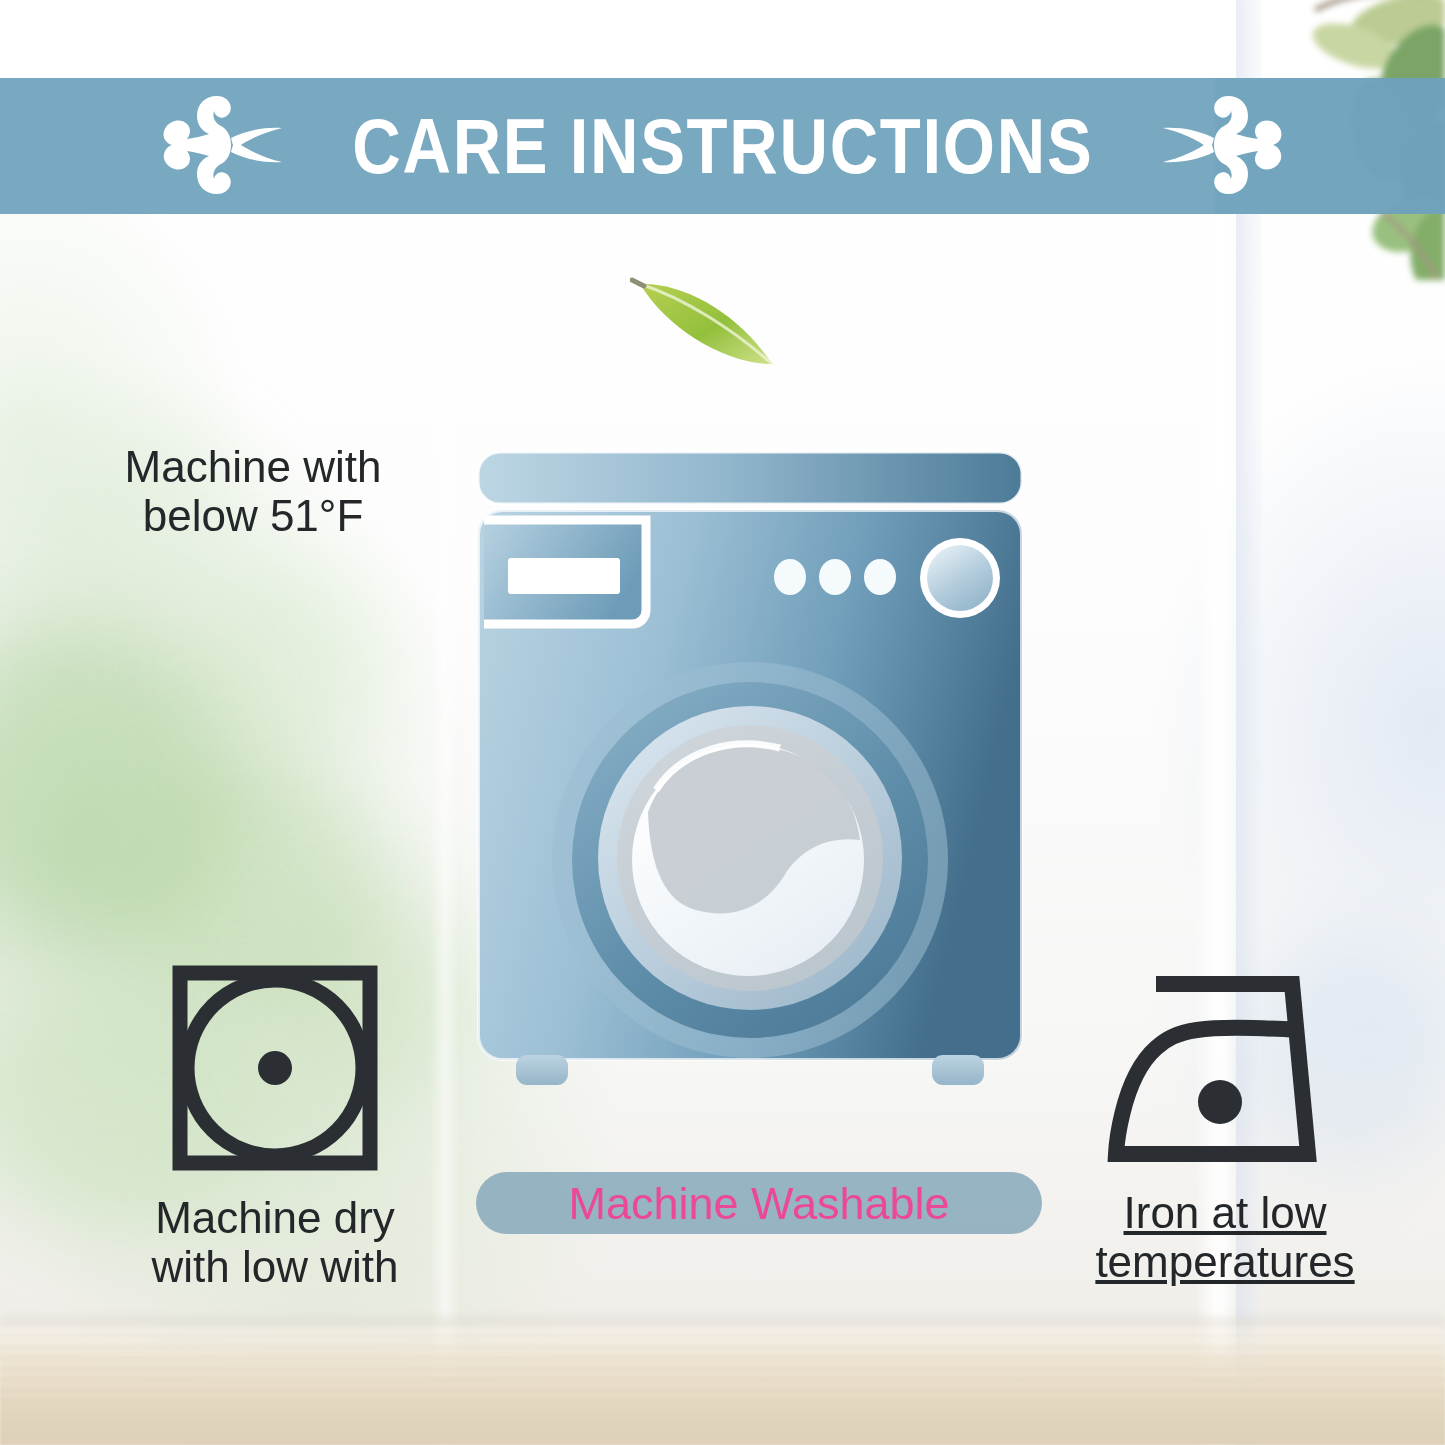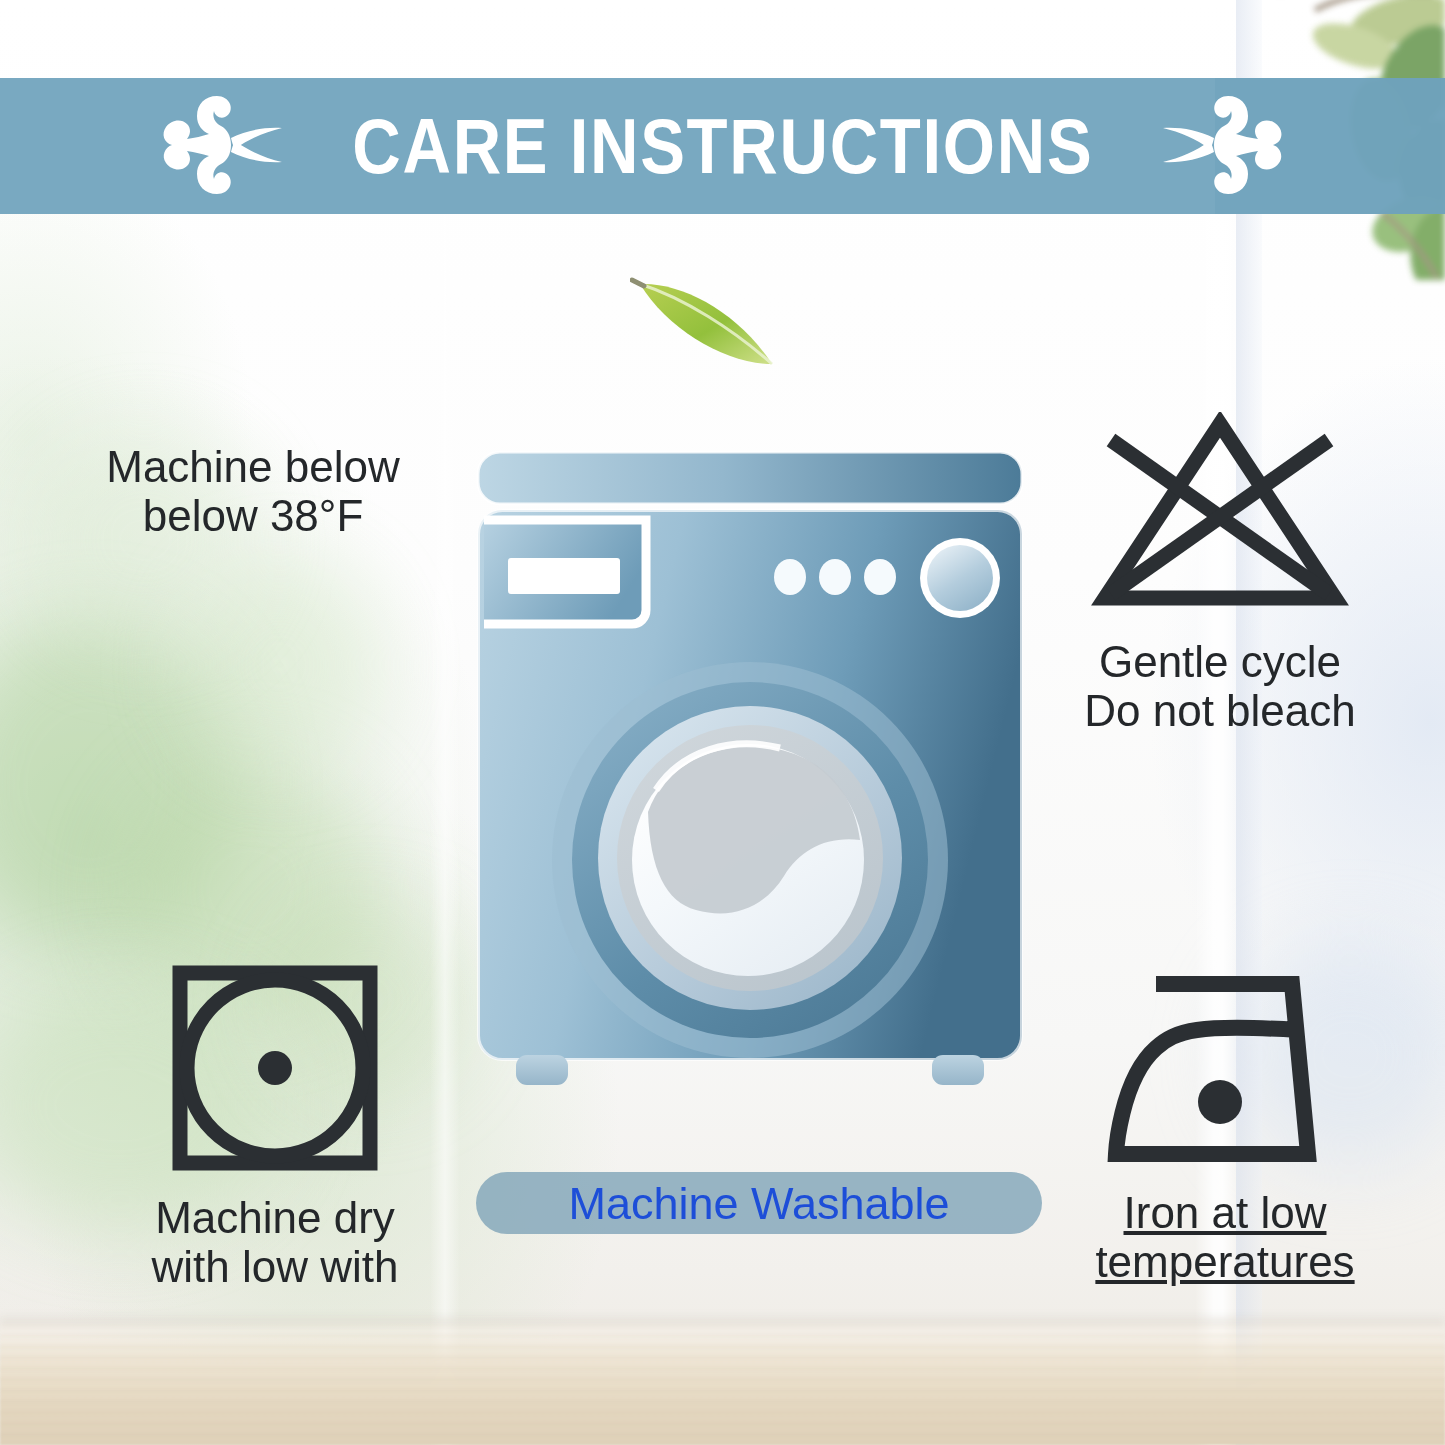--- a/index.html
+++ b/index.html
@@ -128,21 +128,21 @@
   #washer{ position:absolute; left:470px; top:440px; width:560px; height:690px; }
 
   #badge{
     position:absolute; left:476px; top:1172px; width:566px; height:62px;
     background:rgba(128,164,184,0.80);
     border-radius:31px;
     display:flex; align-items:center; justify-content:center;
     z-index:7;
   }
   #badge-label{
-    color:#1d4ed8; font-size:45px; line-height:1; font-weight:400;
+    color:#ec4899; font-size:45px; line-height:1; font-weight:400;
     font-family:"Liberation Sans", sans-serif;
   }
 
   
   #floating-leaf{ position:absolute; left:630px; top:268px; width:160px; height:110px; z-index:5; }
 </style>
 </head>
 <body>
 
 <div id="bg">
@@ -215,40 +215,25 @@
         <stop offset="100%" stop-color="#cfe08a"></stop>
       </linearGradient>
     </defs>
     <path d="M10 16 C52 14 108 44 142 96 C96 96 38 62 10 16 Z" fill="url(#leafg)"></path>
     <path d="M10 16 C54 30 104 62 142 96" stroke="#e9f2cf" stroke-width="3" fill="none" opacity="0.85"></path>
     <path d="M2 12 L14 18" stroke="#8e8f72" stroke-width="5" stroke-linecap="round"></path>
   </svg>
 
   <div class="care-item" id="item-wash">
     <div class="care-label">
-      <span class="l1">Machine below</span>
-      <span class="l2">below 38°F</span>
-    </div>
-  </div>
-
-  <div class="care-item" id="item-bleach">
-    <div class="care-icon">
-      <svg width="262" height="205" viewBox="0 0 262 205">
-        <g stroke="#2b2f33" stroke-width="15" fill="none" stroke-linejoin="miter" stroke-linecap="butt">
-          <path d="M131 12 L246 186 L16 186 Z"></path>
-          <path d="M22 28 L240 182"></path>
-          <path d="M240 28 L22 182"></path>
-        </g>
-      </svg>
-    </div>
-    <div class="care-label">
-      <span class="l1">Gentle cycle</span>
-      <span class="l2">Do not bleach</span>
-    </div>
-  </div>
+      <span class="l1">Machine with</span>
+      <span class="l2">below 51°F</span>
+    </div>
+  </div>
+
 
   <div class="care-item" id="item-dry">
     <div class="care-icon">
       <svg width="210" height="212" viewBox="0 0 210 212">
         <rect x="10" y="10" width="190" height="190" fill="none" stroke="#2b2f33" stroke-width="15"></rect>
         <circle cx="105" cy="105" r="88" fill="none" stroke="#2b2f33" stroke-width="15"></circle>
         <circle cx="105" cy="105" r="17" fill="#2b2f33"></circle>
       </svg>
     </div>
     <div class="care-label">

